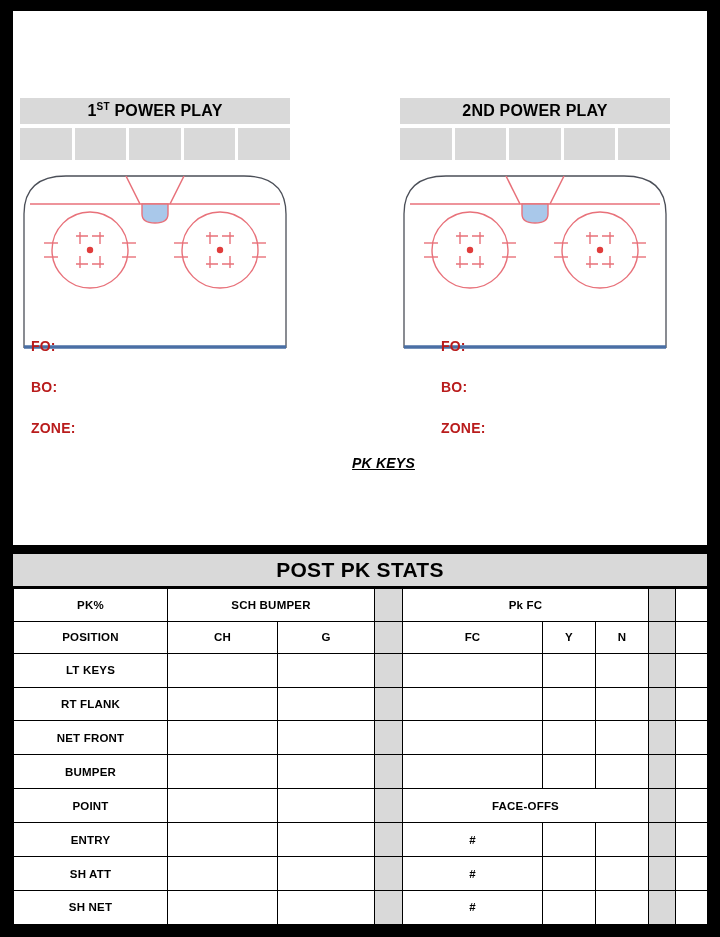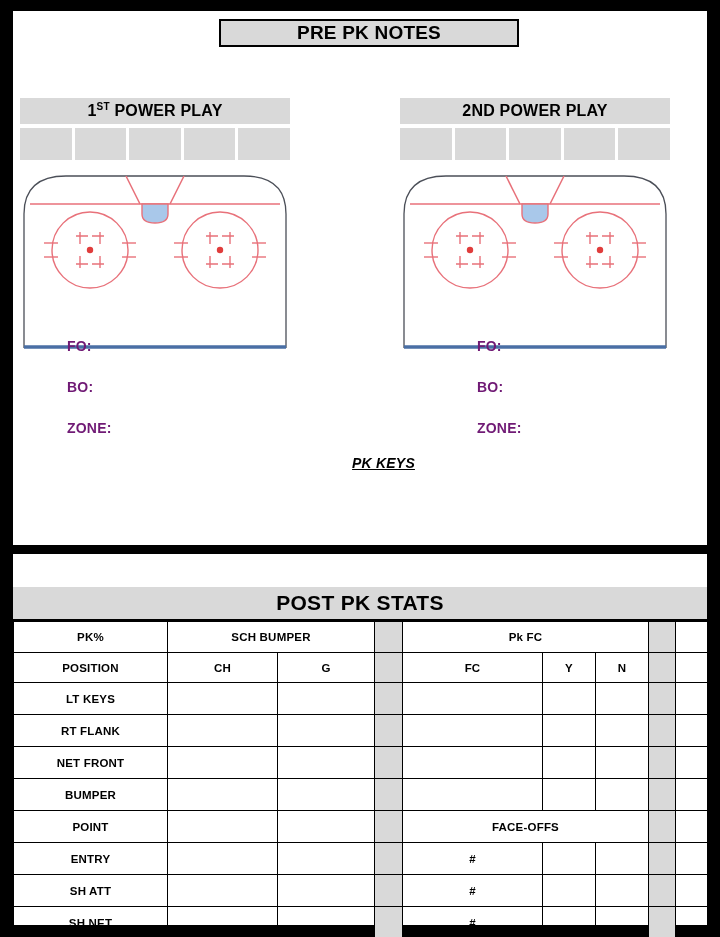--- a/index.html
+++ b/index.html
@@ -93,22 +93,21 @@
 
   
   .fields { position: absolute; top: 327px; }
   .fields.left  { left: 18px; }
   .fields.right { left: 428px; }
   .field-row {
     font-size: 14px;
     font-weight: bold;
     letter-spacing: .2px;
     margin-bottom: 25px;
-    color: #701a75;
-    margin-left: 36px;
+    color: #b91c1c;
   }
 
   .pk-keys {
     position: absolute;
     top: 444px;
     left: 0;
     width: 100%;
     text-align: center;
     font-size: 14px;
     font-weight: bold;
@@ -131,21 +130,20 @@
     flex: none;
     height: 34px;
     background: #d9d9d9;
     border-bottom: 2px solid #000;
     display: flex;
     align-items: center;
     justify-content: center;
     font-size: 21px;
     font-weight: bold;
     letter-spacing: .3px;
-    margin-top: 33px;
   }
 
   table.stats {
     flex: 1 1 auto;
     width: 100%;
     border-collapse: collapse;
     table-layout: fixed;
   }
   table.stats td {
     border: 1px solid #000000;
@@ -163,23 +161,20 @@
   tr.body td { height: 32px; }
 </style>
 </head>
 <body>
 
 <div class="page">
   <div class="sheet">
 
     <div class="pre-section">
 
-      <div class="title-banner">
-        <span class="txt">PRE PK NOTES</span>
-      </div>
 
       <div class="pp-col left">
         <div class="pp-header">
           <span><span>1</span><sup>ST</sup><span> POWER PLAY</span></span>
         </div>
         <div class="pp-slots">
           <div class="pp-slot"></div>
           <div class="pp-slot"></div>
           <div class="pp-slot"></div>
           <div class="pp-slot"></div>

